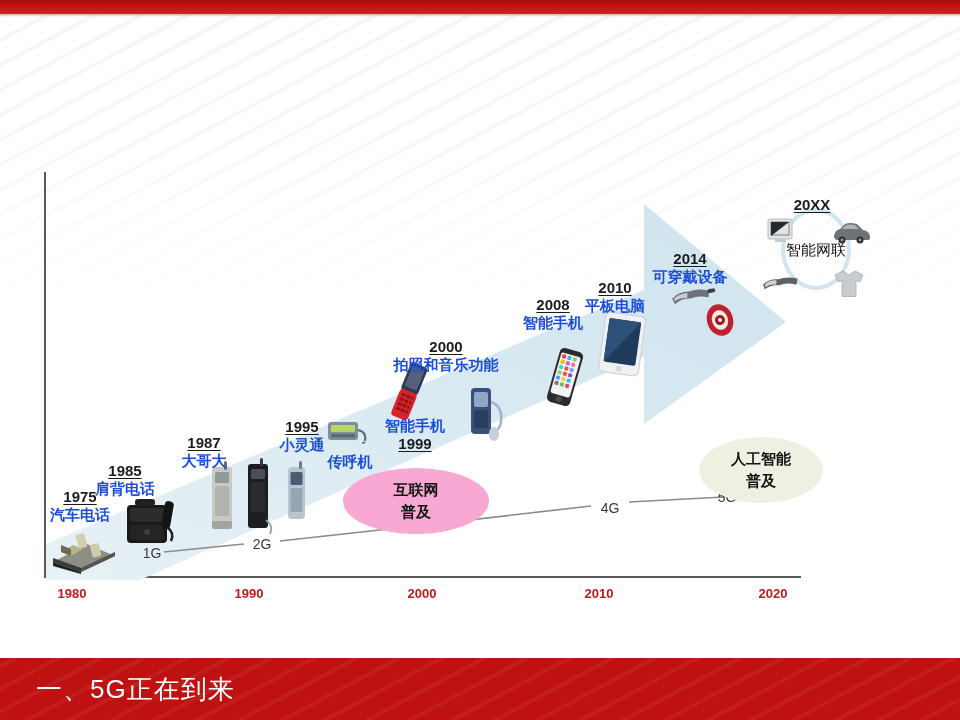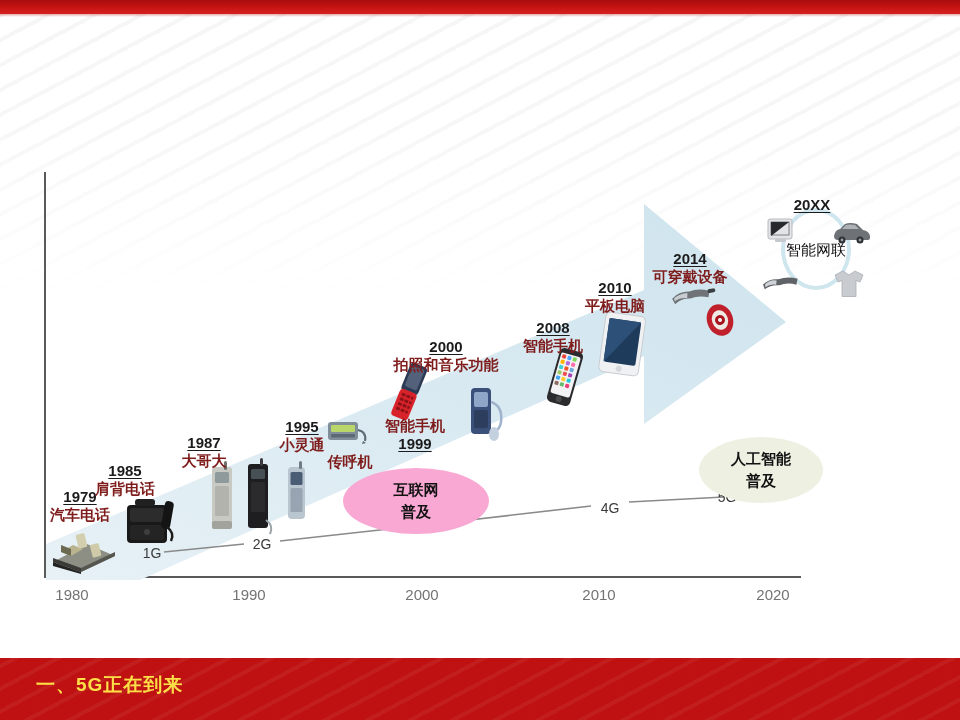--- a/index.html
+++ b/index.html
@@ -26,44 +26,44 @@
     background:linear-gradient(180deg,#a80d0d 0%,#c41212 45%,#d62020 100%);}
   .topbar-shadow{position:absolute;left:0;top:14px;width:960px;height:3px;
     background:linear-gradient(180deg,rgba(180,20,20,.35),rgba(180,20,20,0));}
   .bottombar{position:absolute;left:0;top:658px;width:960px;height:62px;
     background:#bf1111;overflow:hidden;}
   .bottombar .bstripes{position:absolute;inset:0;
     background:repeating-linear-gradient(-28deg,
       rgba(255,255,255,0) 0px,rgba(255,255,255,0) 16px,
       rgba(255,255,255,0.055) 16px,rgba(255,255,255,0.055) 20px);}
   .bottombar .btitle{position:absolute;left:36px;top:14px;
-    color:#fde047;font-size:19px;font-weight:bold;letter-spacing:1px;
+    color:#ffffff;font-size:26px;font-weight:normal;letter-spacing:1px;
     white-space:nowrap;}
   
   .page-title{position:absolute;left:42px;top:44px;
     font-size:31px;font-weight:bold;color:#141414;letter-spacing:1px;
     white-space:nowrap;}
   
   .chart{position:absolute;left:44px;top:172px;width:757px;height:408px;}
   .axis-y{position:absolute;left:0;top:0;width:2px;height:406px;background:#5a5a5a;}
   .axis-x{position:absolute;left:0;top:404px;width:757px;height:2px;background:#5a5a5a;}
-  .xtick{position:absolute;top:414px;font-size:15px;color:#737373;
-    transform:translateX(-50%);white-space:nowrap;}
+  .xtick{position:absolute;top:414px;font-size:13px;color:#b91c1c;
+    transform:translateX(-50%);white-space:nowrap;font-weight:bold;}
   
   .arrow{position:absolute;left:44px;top:172px;width:760px;height:410px;}
   
   .genline{position:absolute;left:44px;top:172px;width:760px;height:410px;}
   .genlabel{position:absolute;font-size:14px;color:#3a3a3a;white-space:nowrap;
     transform:translate(-50%,-50%);}
   
   .ms{position:absolute;text-align:center;white-space:nowrap;
     transform:translateX(-50%);line-height:1.18;font-weight:bold;}
   .ms .yr{font-size:15px;color:#1b1b1b;text-decoration:underline;
     text-underline-offset:2px;display:block;}
-  .ms .nm{font-size:15px;color:#7f1d1d;display:block;}
+  .ms .nm{font-size:15px;color:#1d4ed8;display:block;}
   .ms.rev .yr{order:2;}
   .ms.rev{display:flex;flex-direction:column;}
   .ms.rev .nm{order:1;}
   
   .ellipse{position:absolute;display:flex;flex-direction:column;
     align-items:center;justify-content:center;border-radius:50%;
     transform:translate(-50%,-50%);text-align:left;line-height:1.5;}
   .ellipse span{font-size:15px;font-weight:bold;color:#121212;display:block;}
   .ell-internet{background:#f9a8d4;}
   .ell-ai{background:#eef0e2;}
@@ -275,21 +275,21 @@
     <g transform="rotate(-8 21 11)">
       <path d="M3,10 q7,-5 16,-3 q9,-2 19,2 l-2,6 q-8,-4 -17,-2 q-8,-2 -15,2 z" fill="#5f6367"></path>
       <path d="M5,10 q6,-4 12,-2 l-1,4 q-6,-2 -11,1 z" fill="#cfd3d7"></path>
     </g>
   </svg>
   <svg class="dev" style="left:849px;top:284px;width:36px;height:32px" viewBox="0 0 36 32">
     <path d="M12,3 l6,4 l6,-4 l8,4 l-3,7 l-4,-1.5 l0,16 l-14,0 l0,-16 l-4,1.5 l-3,-7 z" fill="#c8ccd0" stroke="#a9adb2" stroke-width="0.8"></path>
   </svg>
 
   <div class="ms" style="left:80px;top:488px">
-    <span class="yr">1979</span>
+    <span class="yr">1975</span>
     <span class="nm">汽车电话</span>
   </div>
   <div class="ms" style="left:125px;top:462px">
     <span class="yr">1985</span>
     <span class="nm">肩背电话</span>
   </div>
   <div class="ms" style="left:204px;top:434px">
     <span class="yr">1987</span>
     <span class="nm">大哥大</span>
   </div>
@@ -298,21 +298,21 @@
     <span class="nm">小灵通</span>
   </div>
   <div class="ms rev" style="left:415px;top:417px">
     <span class="nm">智能手机</span>
     <span class="yr">1999</span>
   </div>
   <div class="ms" style="left:446px;top:338px">
     <span class="yr">2000</span>
     <span class="nm">拍照和音乐功能</span>
   </div>
-  <div class="ms" style="left:553px;top:319px">
+  <div class="ms" style="left:553px;top:296px">
     <span class="yr">2008</span>
     <span class="nm">智能手机</span>
   </div>
   <div class="ms" style="left:615px;top:279px">
     <span class="yr">2010</span>
     <span class="nm">平板电脑</span>
   </div>
   <div class="ms" style="left:690px;top:250px">
     <span class="yr">2014</span>
     <span class="nm">可穿戴设备</span>

